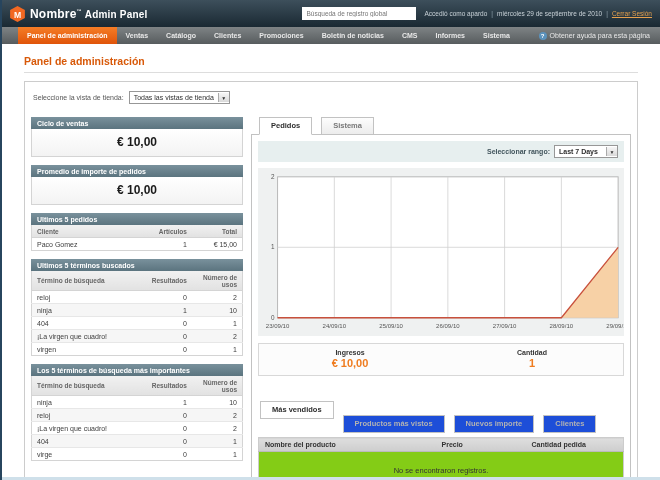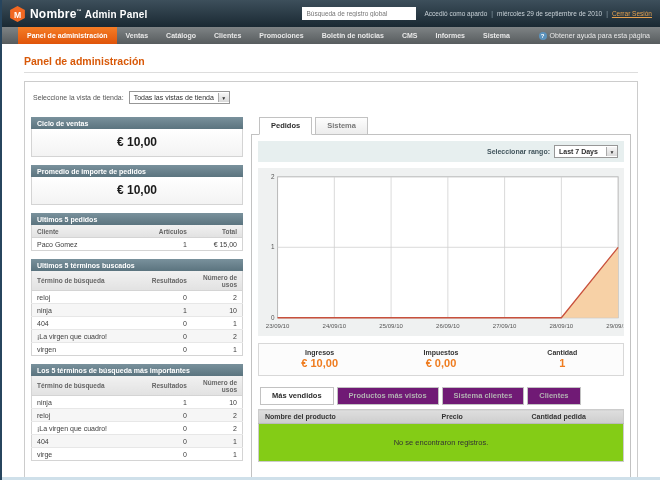--- a/index.html
+++ b/index.html
@@ -73,28 +73,28 @@
     text-align:left; font-weight:bold; padding:2.5px 5px; border-bottom:1px solid #d4d4d4;
   }
   .data th:nth-child(1) { width:52%; }
   .data th:nth-child(2) { width:24%; }
   .data th:nth-child(3) { width:24%; }
   .data td { font-size:7px; color:#3c3c3c; padding:2.5px 5px; border-top:1px solid #e7e7e7; }
   .data tbody tr:nth-child(even) td { background:#f6f6f6; }
   .data th:nth-child(2), .data td:nth-child(2),
   .data th:nth-child(3), .data td:nth-child(3) { text-align:right; }
   
-  .tabs { display:flex; gap:3px; position:relative; z-index:2; padding-left:8px; }
+  .tabs { display:flex; gap:9px; position:relative; z-index:2; padding-left:8px; }
   .tab {
     font-size:7.5px; font-weight:bold; padding:3px 11px 4px; cursor:pointer;
     border:1px solid #c2c2c2; background:linear-gradient(#fdfdfd,#ececec);
     color:#777; margin-bottom:-1px; white-space:nowrap;
   }
   .tab.active { background:#fff; border-bottom-color:#fff; color:#2d2d2d; }
-  .tab.disabled { color:#b2b2b2; background:#701a75; cursor:default; }
+  .tab.disabled { color:#b2b2b2; background:#1d4ed8; cursor:default;margin-top:28px; }
   .tabs.bottom { padding-left:2px; margin-top:11px;align-items:center; }
   .tabs.bottom .tab { margin-bottom:0; }
   .tabs.bottom .tab.active { border-bottom-color:#c2c2c2; }
   .panel { border:1px solid #c2c2c2; background:#fff; padding:6px; }
   .range-bar {
     background:#e7efef; padding:4px 6px; display:flex; justify-content:flex-end;
     align-items:center; gap:4px; font-size:7px; font-weight:bold; color:#41545c;
   }
   .range-bar .select { min-width:64px; justify-content:space-between; }
   .chart-wrap { margin-top:6px; background:#eff1f1; padding:1px 0; }
@@ -314,32 +314,28 @@
                   <text x="310" y="162" text-anchor="middle" font-size="6.2" fill="#555" font-family="Liberation Sans, sans-serif">28/09/10</text>
                   <text x="368" y="162" text-anchor="middle" font-size="6.2" fill="#555" font-family="Liberation Sans, sans-serif">29/09/10</text>
                 </svg>
               </div>
             <div class="totals">
                 <div class="stat">
                   <div class="stat-label">Ingresos</div>
                   <div class="stat-value">€ 10,00</div>
                 </div>
                 <div class="stat">
-                  <div class="stat-label">Impuestos</div>
-                  <div class="stat-value">€ 0,00</div>
-                </div>
-                <div class="stat">
                   <div class="stat-label">Cantidad</div>
                   <div class="stat-value">1</div>
                 </div>
               </div>
             <div class="tabs bottom">
                 <span class="tab active">Más vendidos</span>
                 <span class="tab disabled">Productos más vistos</span>
-                <span class="tab disabled">Sistema clientes</span>
+                <span class="tab disabled">Nuevos importe</span>
                 <span class="tab disabled">Clientes</span>
               </div>
             <table class="grid">
                 <thead>
                   <tr>
                     <th>Nombre del producto</th>
                     <th>Precio</th>
                     <th>Cantidad pedida</th>
                   </tr>
                 </thead>

